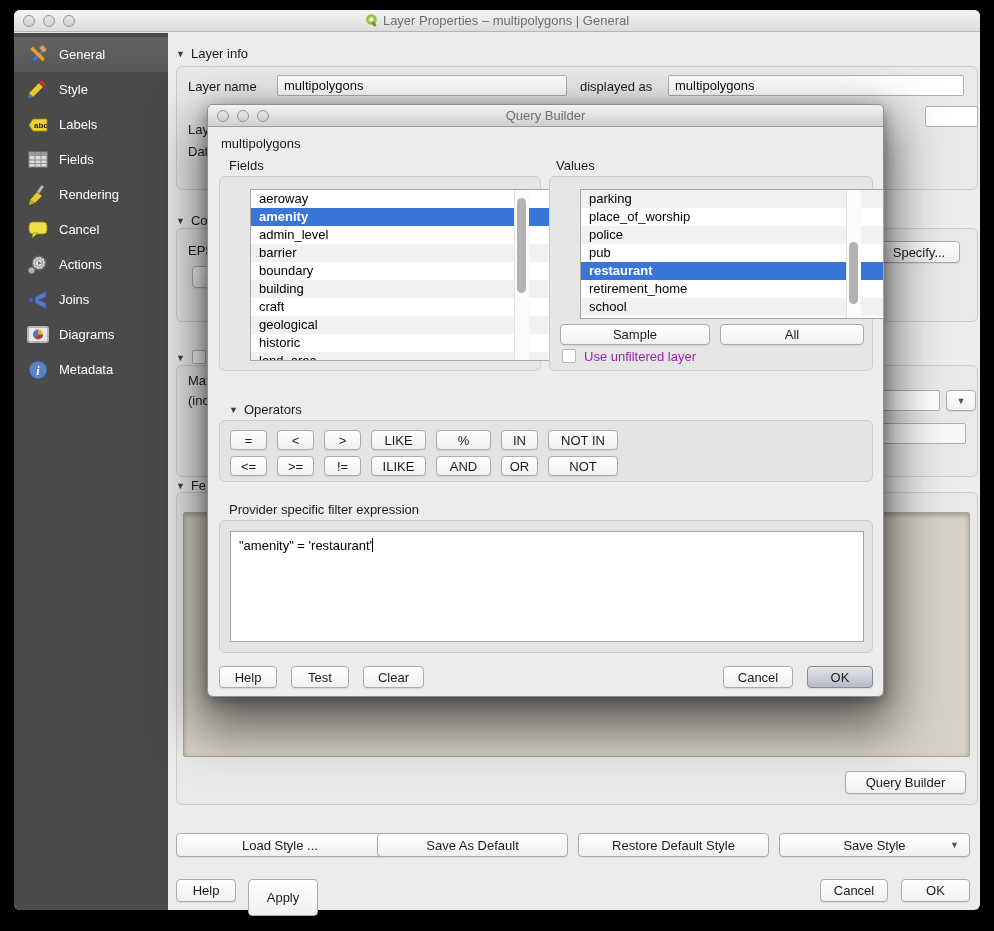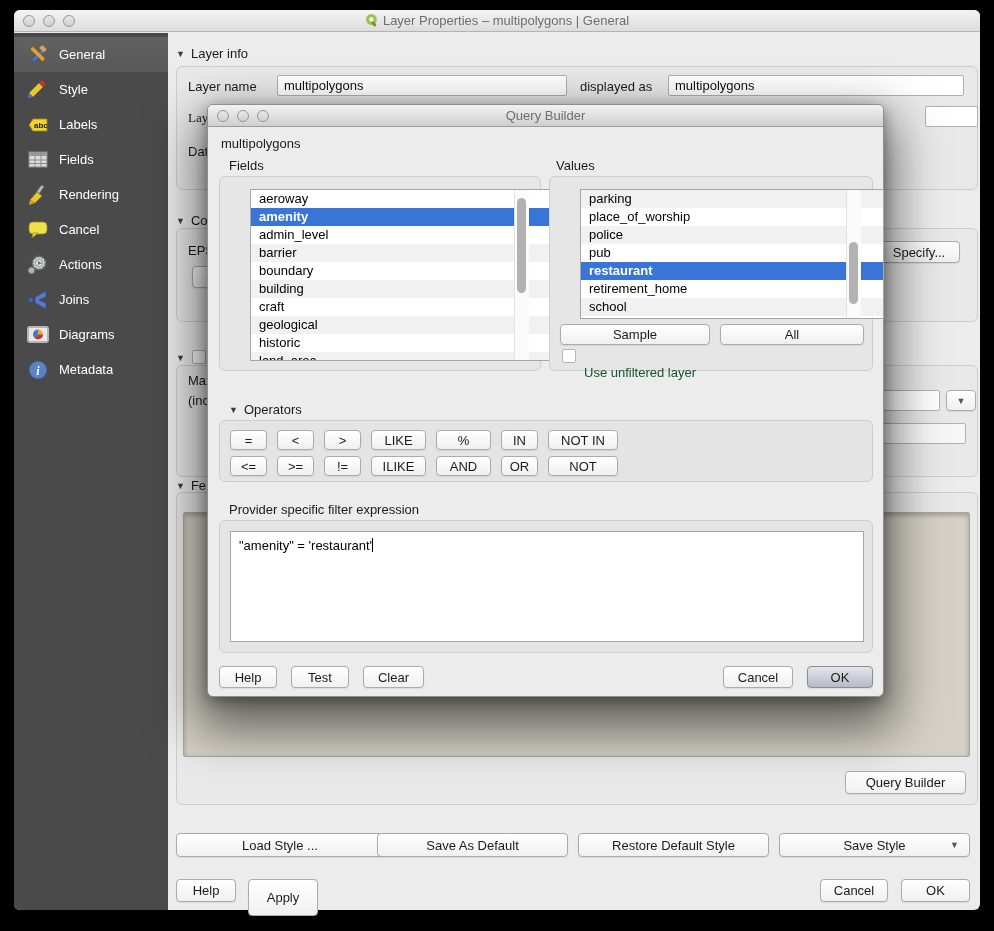--- a/index.html
+++ b/index.html
@@ -60,21 +60,21 @@
   .op-row .op-btn:nth-child(-n+3) { width:37px; }
   .op-row .op-btn:nth-child(4), .op-row .op-btn:nth-child(5) { width:55px; }
   .op-row .op-btn:nth-child(6) { width:37px; }
   .op-row .op-btn:nth-child(7) { width:70px; }
   .checkbox { width:14px; height:14px; background:#fff; border:1px solid #b6b6b6; border-radius:2px; display:inline-block; }
   .textarea { position:absolute; background:#fff; border:1px solid #a6a6a6; font-size:13px; color:#000; padding:6px 8px; }
   .cursor { display:inline-block; width:1px; height:14px; background:#000; vertical-align:-2px; }
 
   .beige { position:absolute; background:#d5d1c6; border:1px solid #a9a69d; border-radius:2px;
            box-shadow:inset 0 2px 5px rgba(0,0,0,.28); }
-  .disabled-lbl { color:#14532d;margin-top:16px; }
+  .disabled-lbl { color:#a21caf; }
 </style>
 </head>
 <body>
 
 <div id="window">
 
   <div class="titlebar">
     <div class="lights">
       <span class="light"></span>
       <span class="light"></span>
@@ -195,21 +195,21 @@
   </div>
 
   <div class="sect-head" style="left:162px; top:36px;">
     <span class="tri">▼</span><span>Layer info</span>
   </div>
   <div class="gbox" style="left:162px; top:56px; width:802px; height:124px;"></div>
   <div class="lbl" style="left:174px; top:69px;">Layer name</div>
   <div class="input" style="left:263px; top:65px; width:290px;">multipolygons</div>
   <div class="lbl" style="left:566px; top:69px;">displayed as</div>
   <div class="input" style="left:654px; top:65px; width:296px;">multipolygons</div>
-  <div class="lbl" style="left:174px; top:100px;font-family:Liberation Serif, serif;">Lay</div>
+  <div class="lbl" style="left:174px; top:112px;">Lay</div>
   <div class="input" style="left:911px; top:96px; width:53px;"></div>
   <div class="lbl" style="left:174px; top:134px;">Dat</div>
 
   <div class="sect-head" style="left:162px; top:203px;">
     <span class="tri">▼</span><span>Co</span>
   </div>
   <div class="gbox" style="left:162px; top:218px; width:802px; height:94px;"></div>
   <div class="lbl" style="left:174px; top:233px;">EPS</div>
   <div class="btn" style="left:178px; top:256px; width:26px; height:22px;"></div>
   <div class="btn" style="left:864px; top:231px; width:82px; height:22px;">Specify...</div>

